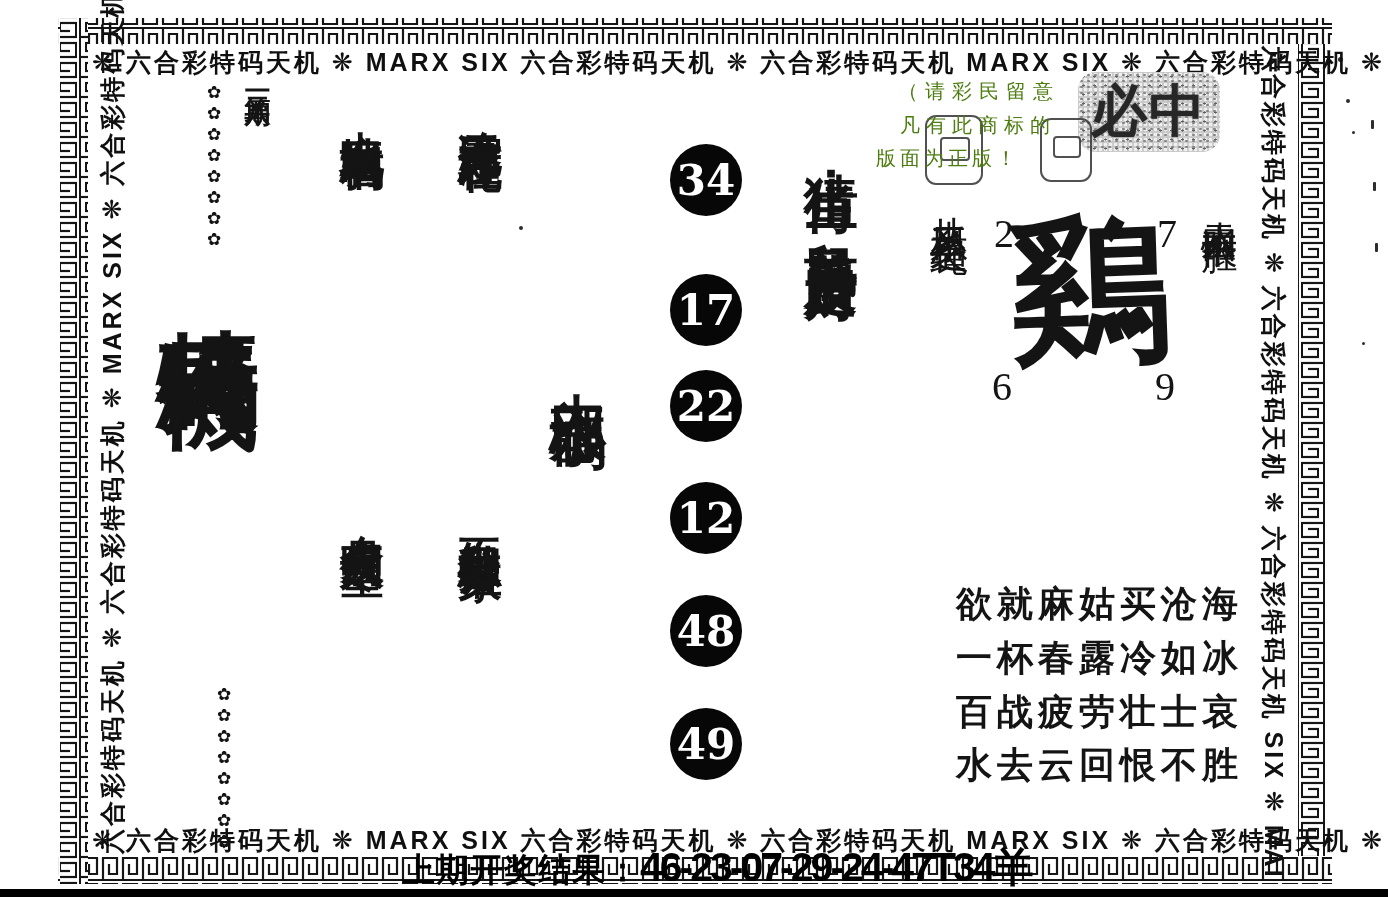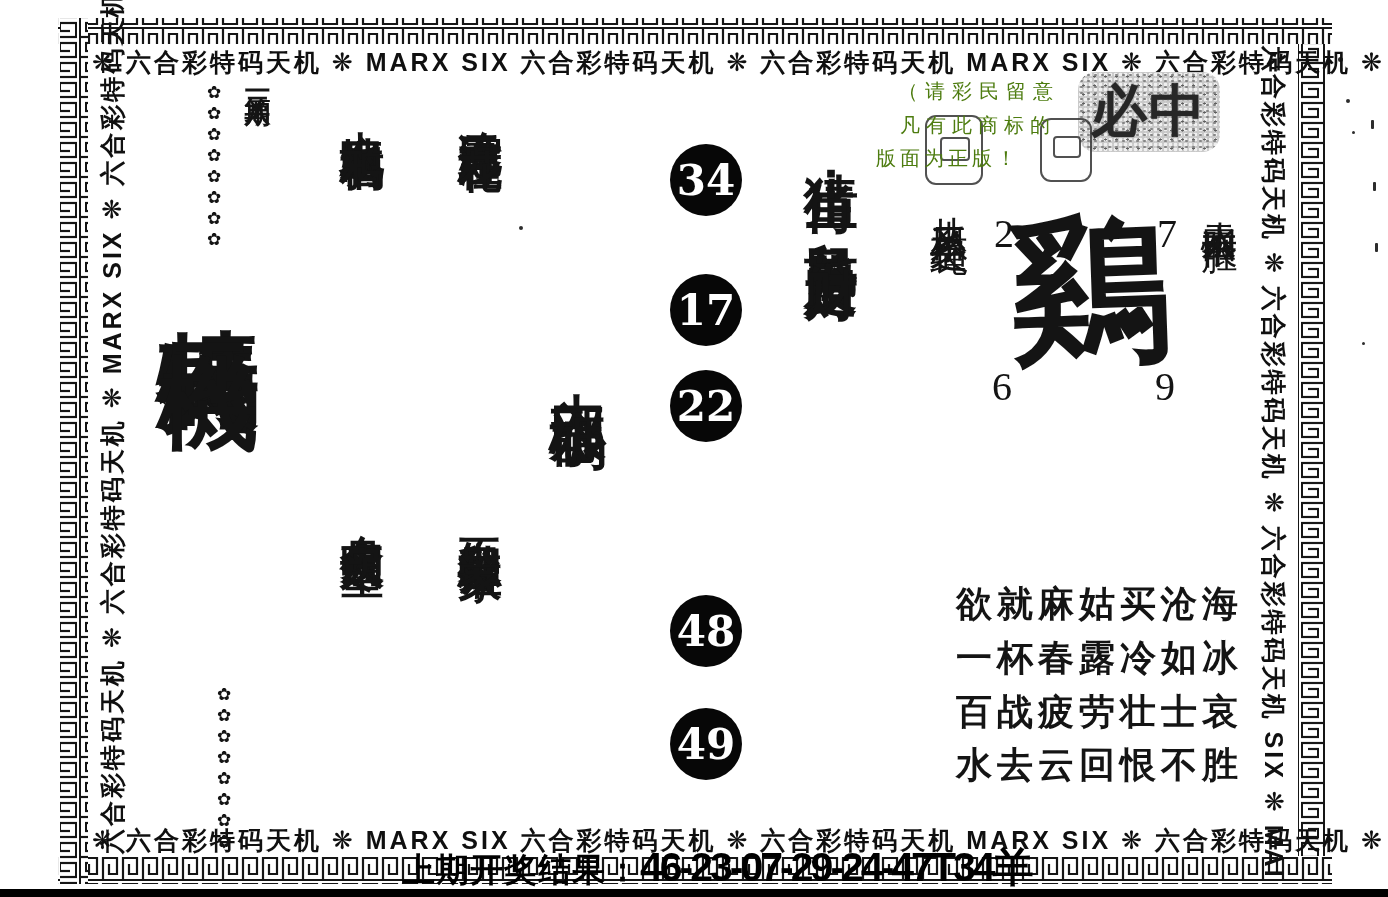--- a/index.html
+++ b/index.html
@@ -97,20 +97,23 @@
 
   <div class="num-circle content" style="top:144px;">
       <span>34</span>
     </div>
   <div class="num-circle content" style="top:274px;">
       <span>17</span>
     </div>
   <div class="num-circle content" style="top:370px;">
       <span>22</span>
     </div>
+  <div class="num-circle content" style="top:482px;">
+      <span>12</span>
+    </div>
   <div class="num-circle content" style="top:595px;">
       <span>48</span>
     </div>
   <div class="num-circle content" style="top:708px;">
       <span>49</span>
     </div>
 
   <div class="vcol zodiac-col content" style="left:800px;top:130px;">猜生肖：鼠前马后定发财</div>
 
   <div class="vcol hint-col content" style="left:926px;top:186px;">从来系日乏长绳</div>

